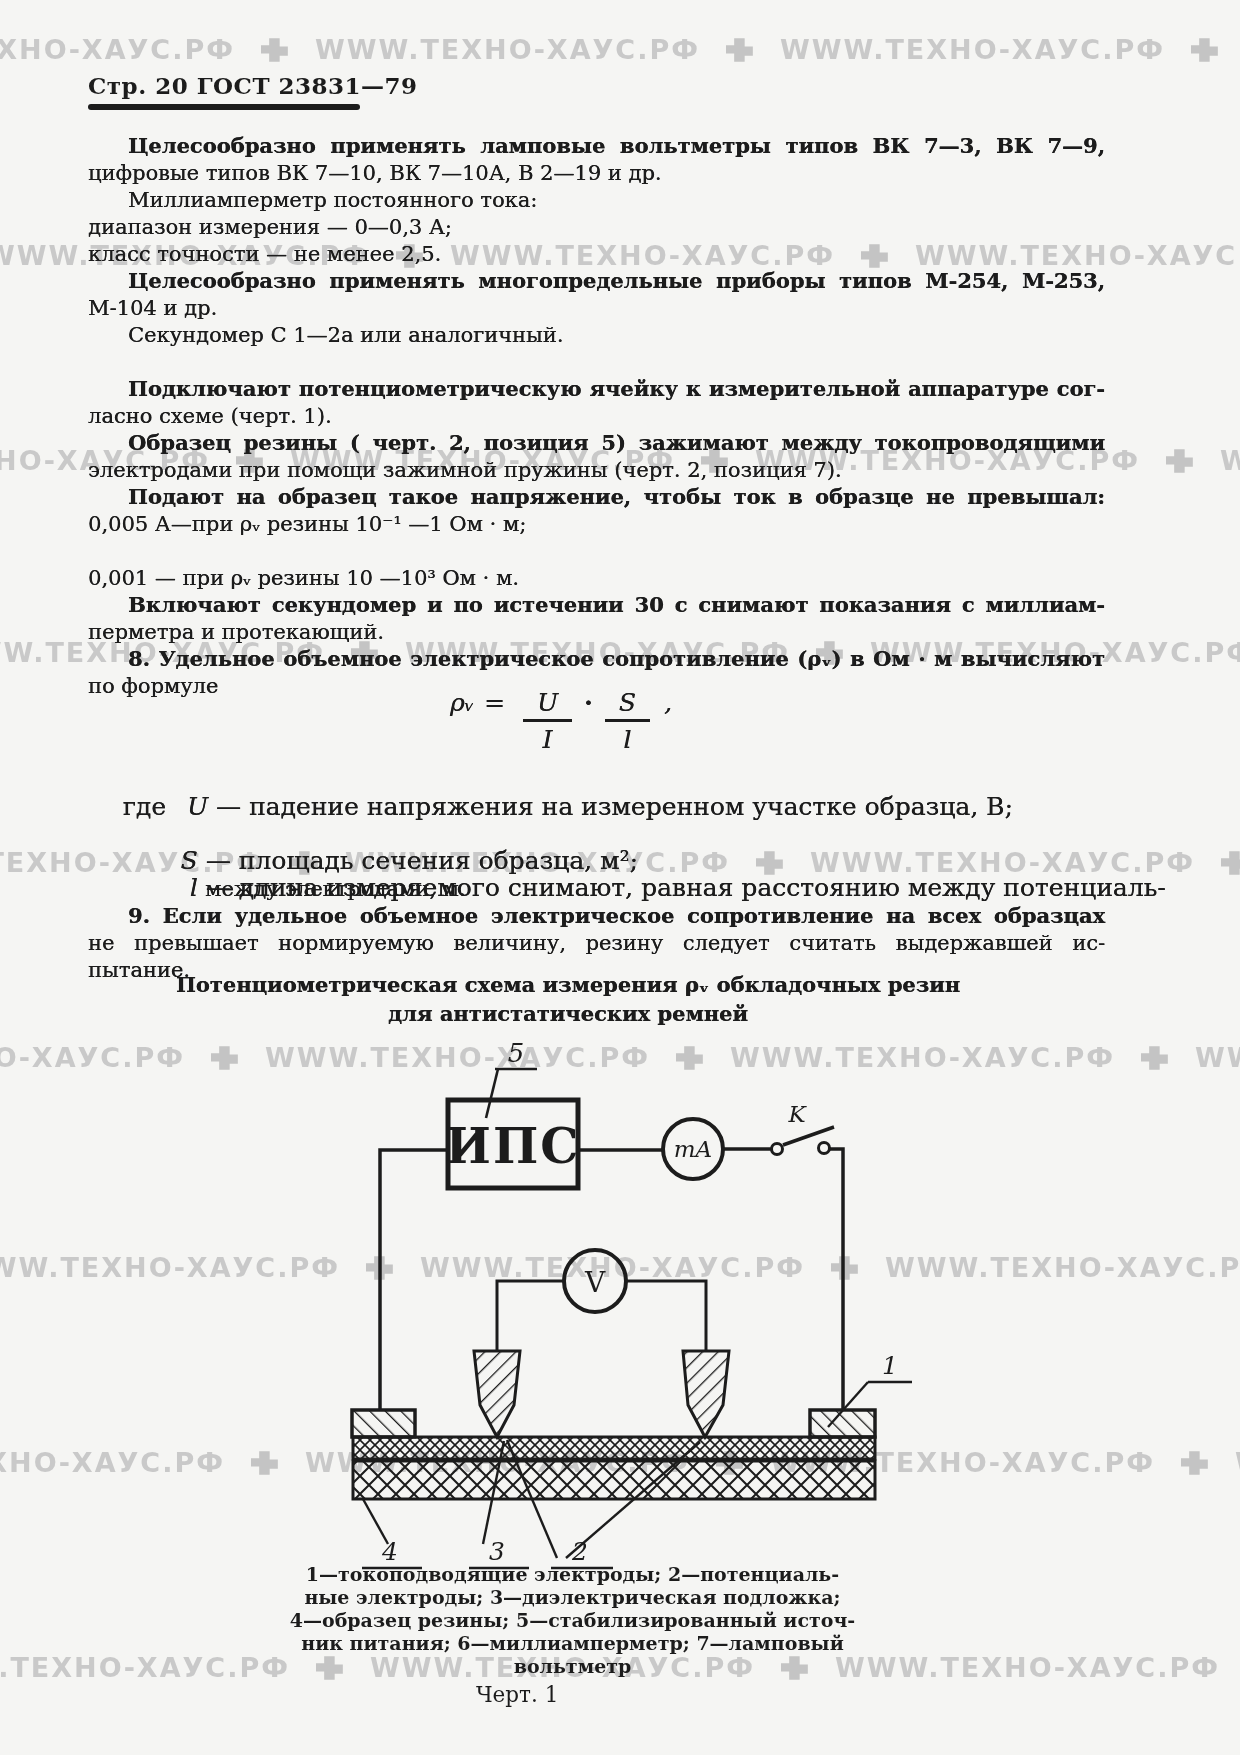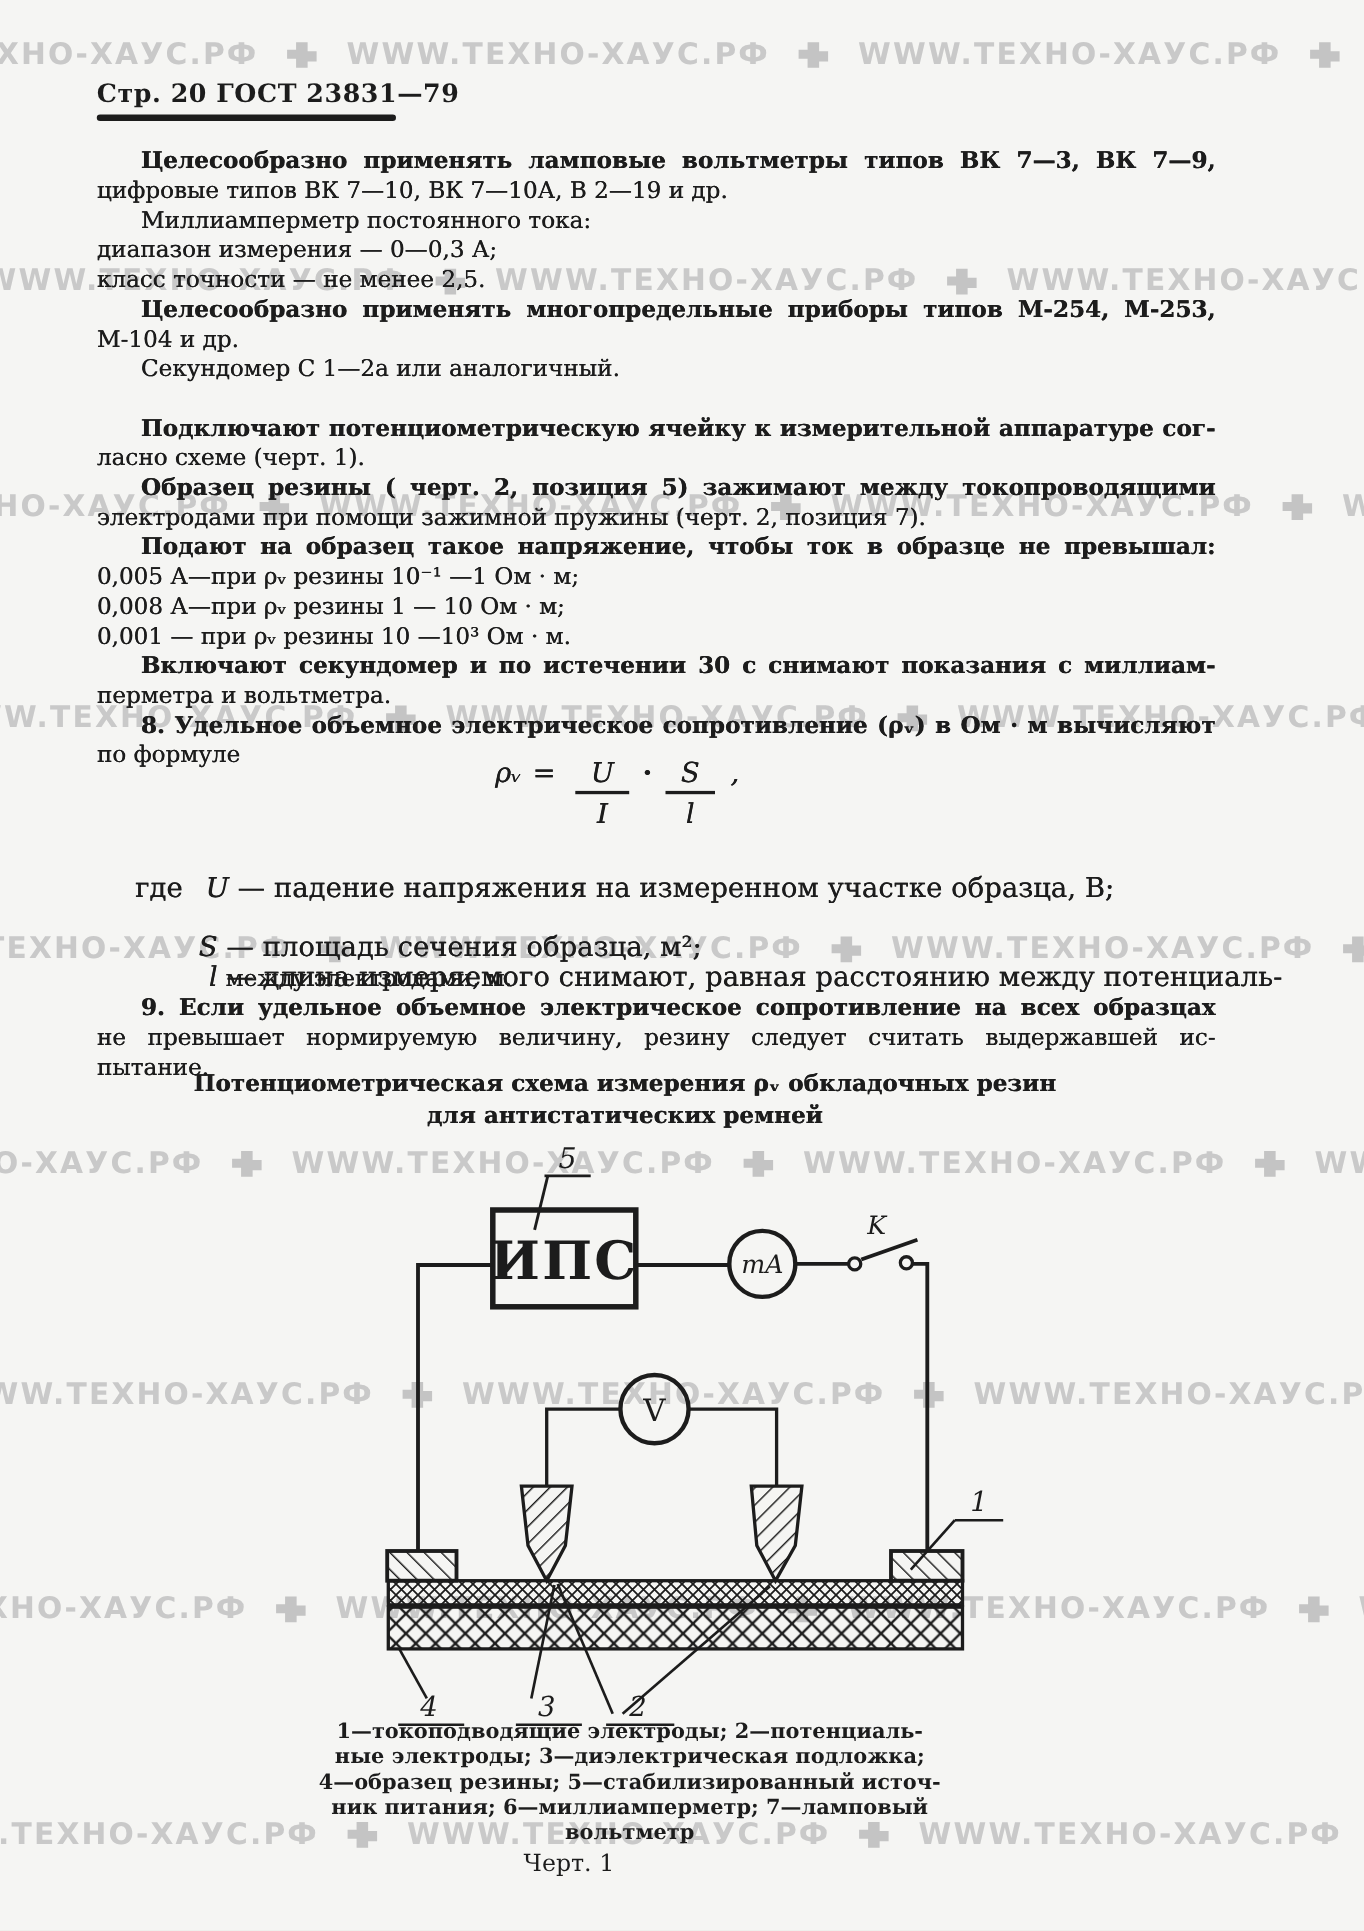--- a/index.html
+++ b/index.html
@@ -179,24 +179,23 @@
     <div class="ln" style="left:88px;top:241px">класс точности — не менее 2,5.</div>
     <div class="ln j w2" style="left:128px;top:268px">Целесообразно применять многопредельные приборы типов М-254, М-253,</div>
     <div class="ln" style="left:88px;top:295px">М-104 и др.</div>
     <div class="ln" style="left:128px;top:322px">Секундомер С 1—2а или аналогичный.</div>
     <div class="ln j w2" style="left:128px;top:376px">Подключают потенциометрическую ячейку к измерительной аппаратуре сог-</div>
     <div class="ln" style="left:88px;top:403px">ласно схеме (черт. 1).</div>
     <div class="ln j w2" style="left:128px;top:430px">Образец резины ( черт. 2, позиция 5) зажимают между токопроводящими</div>
     <div class="ln" style="left:88px;top:457px">электродами при помощи зажимной пружины (черт. 2, позиция 7).</div>
     <div class="ln j w2" style="left:128px;top:484px">Подают на образец такое напряжение, чтобы ток в образце не превышал:</div>
     <div class="ln" style="left:88px;top:511px">0,005 А—при ρᵥ резины 10⁻¹ —1 Ом · м;</div>
-    <div class="ln" style="left:88px;top:538px">0,008 А—при ρᵥ резины 1 — 10 Ом · м;</div>
     <div class="ln" style="left:88px;top:565px">0,001 — при ρᵥ резины 10 —10³ Ом · м.</div>
     <div class="ln j w2" style="left:128px;top:592px">Включают секундомер и по истечении 30 с снимают показания с миллиам-</div>
-    <div class="ln" style="left:88px;top:619px">перметра и вольтметра.</div>
+    <div class="ln" style="left:88px;top:619px">перметра и протекающий.</div>
     <div class="ln j w2" style="left:128px;top:646px">8. Удельное объемное электрическое сопротивление (ρᵥ) в Ом · м вычисляют</div>
     <div class="ln" style="left:88px;top:673px">по формуле</div>
 
     <div class="formula">
       <span>ρᵥ</span>
       <span class="f-eq">=</span>
       <span class="frac">
         <span class="num">U</span>
         <span class="den">I</span>
       </span>

